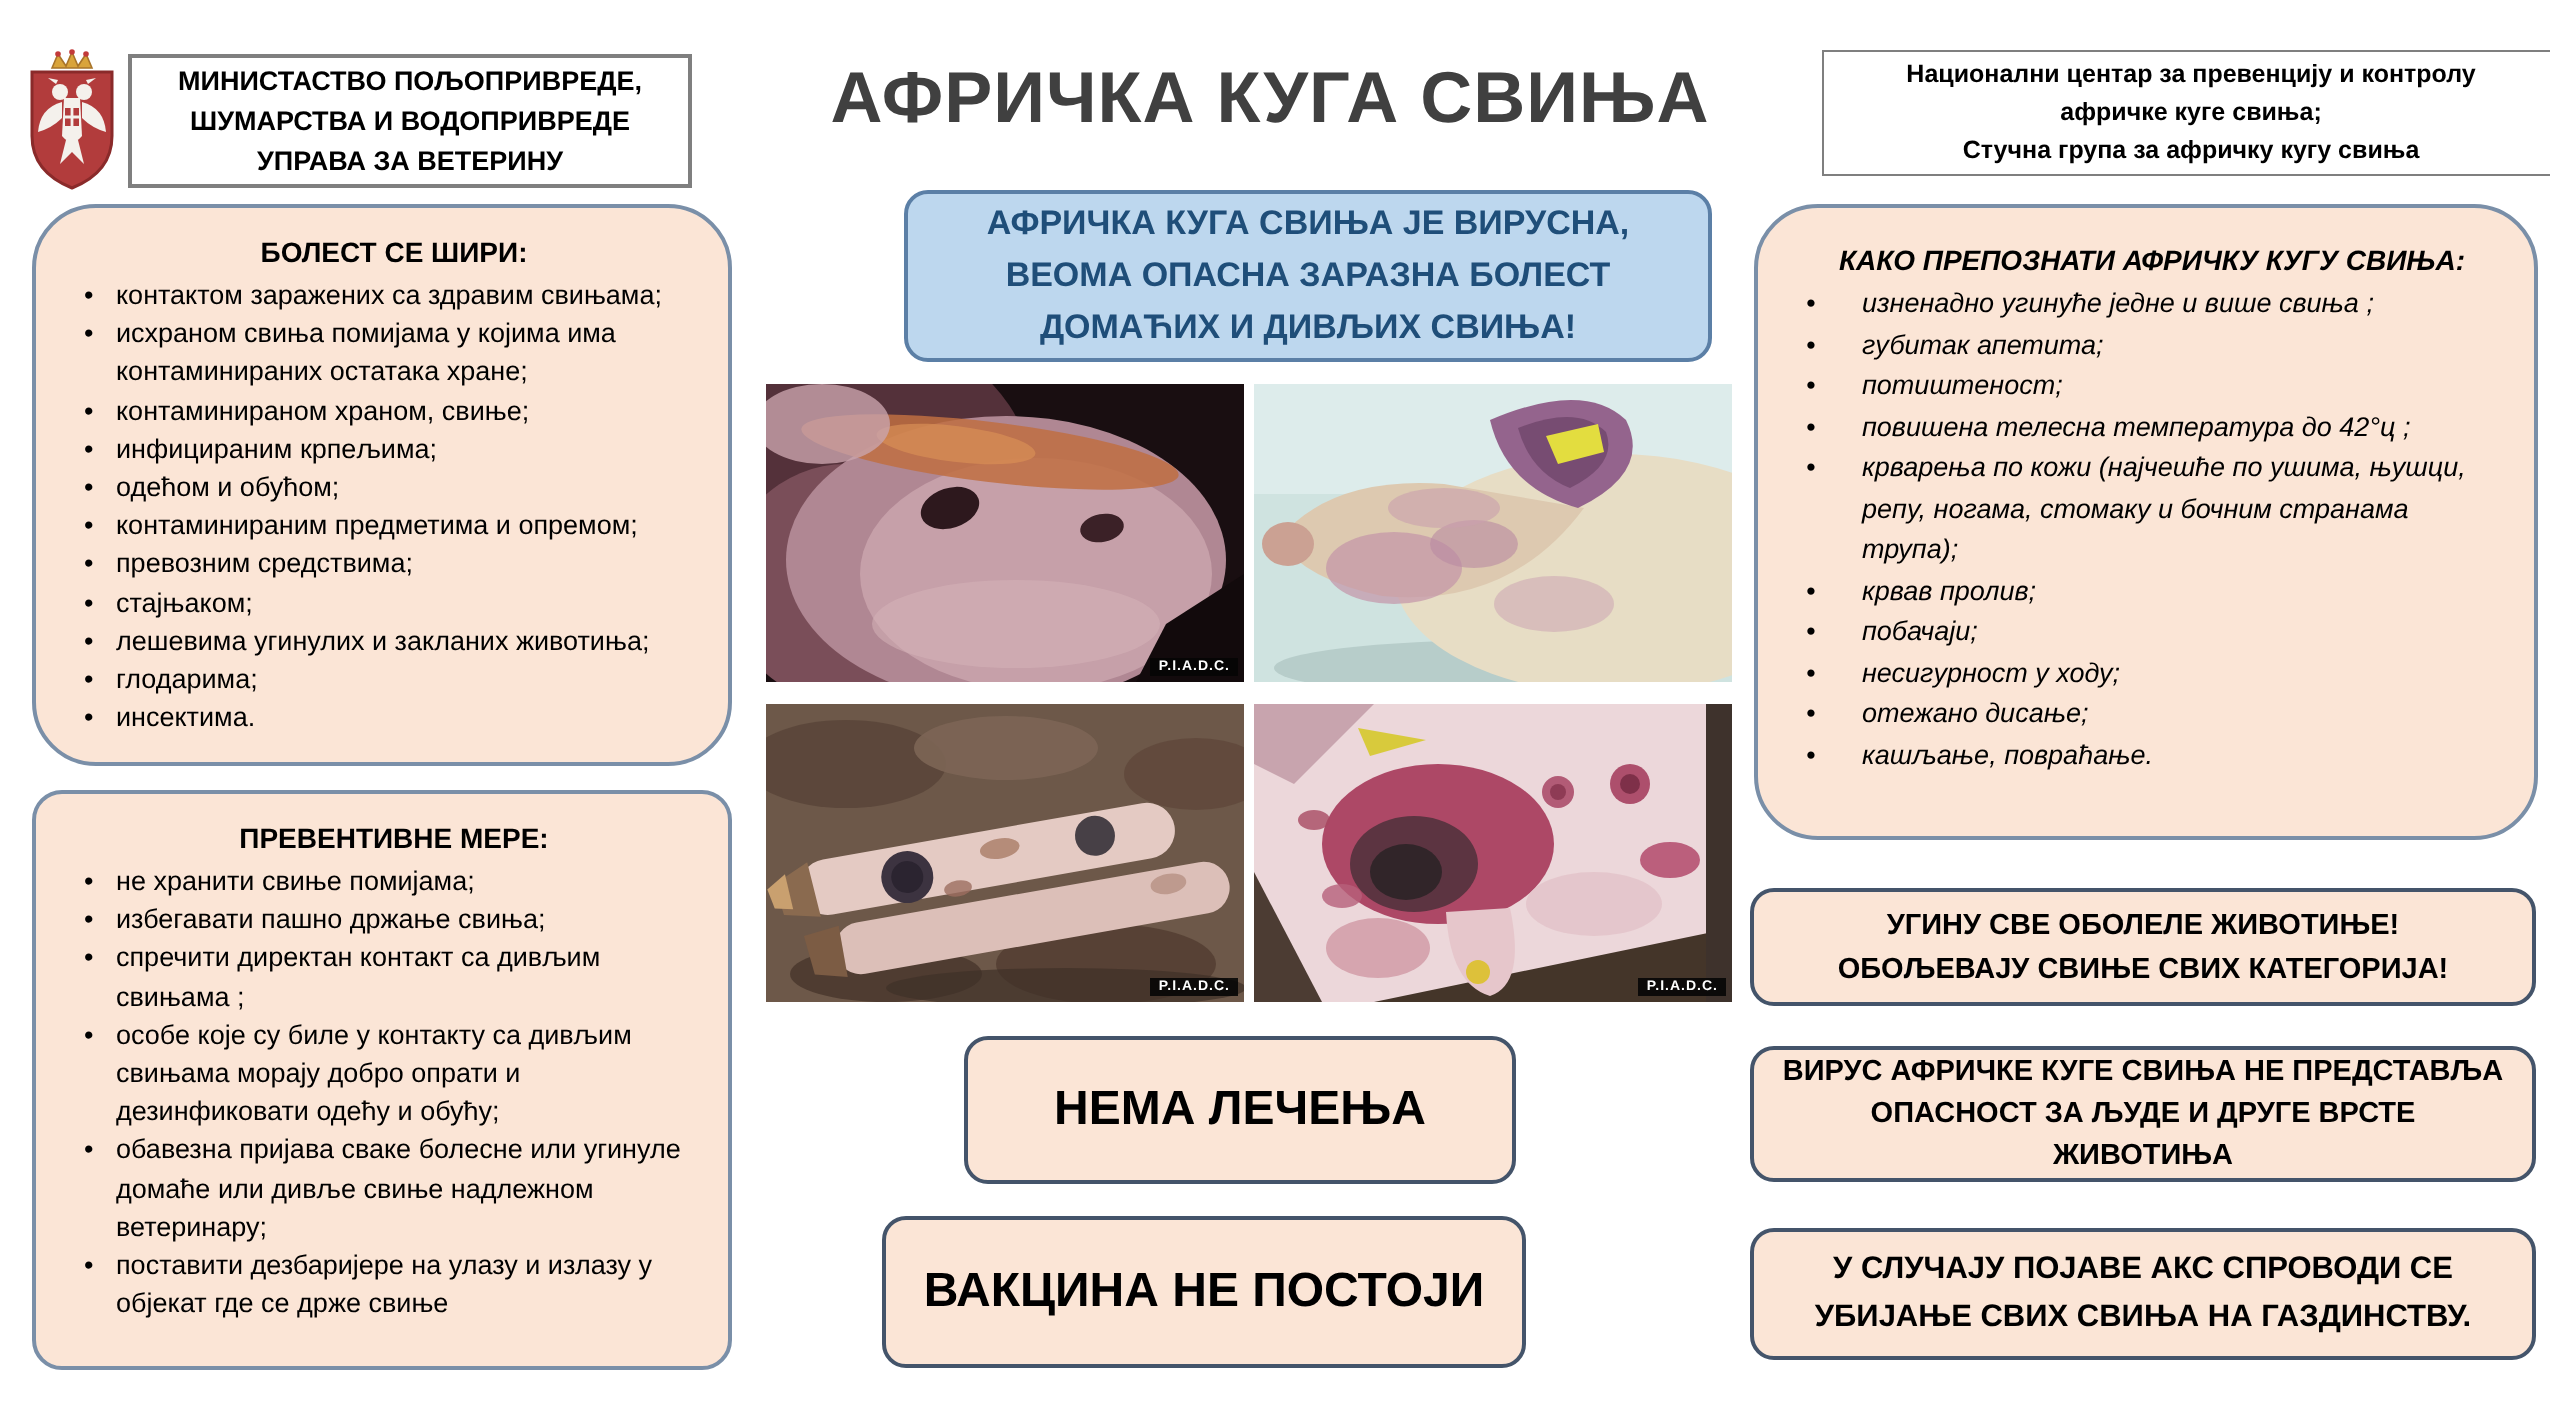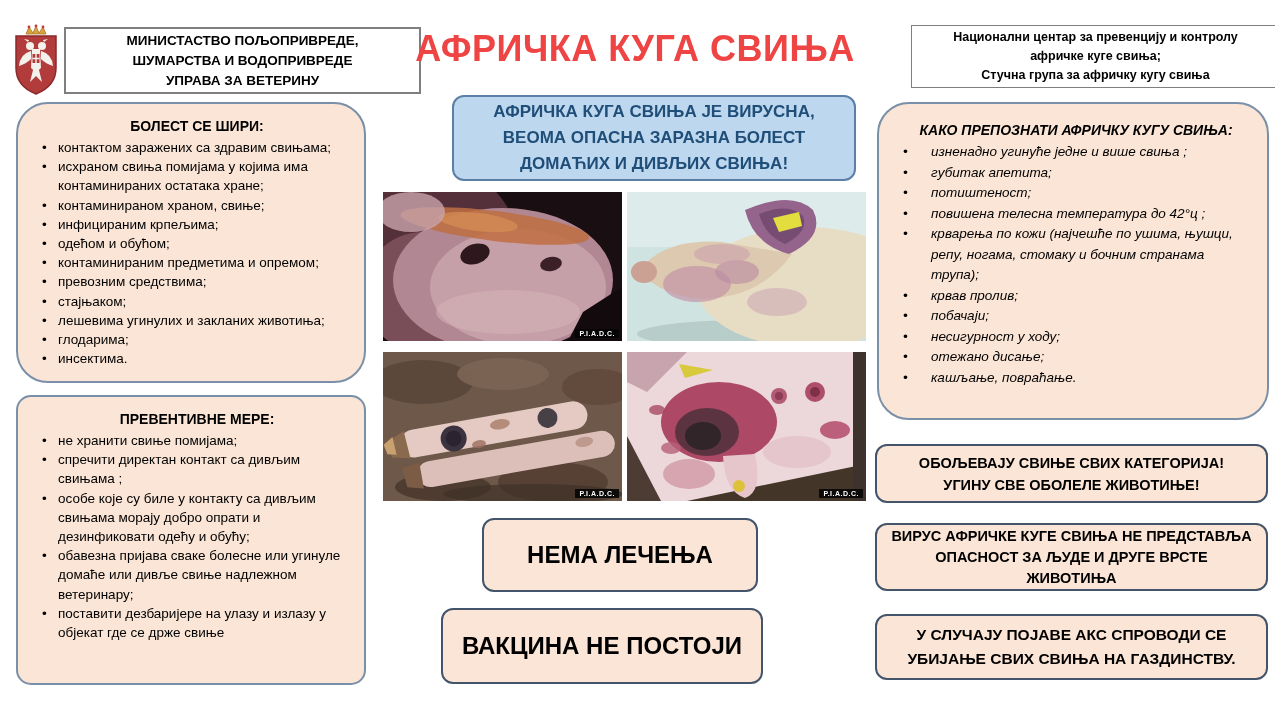--- a/index.html
+++ b/index.html
@@ -3,23 +3,23 @@
 <meta charset="utf-8">
 <style>
   * { margin:0; padding:0; box-sizing:border-box; }
   html,body { background:#ffffff; }
   body { font-family:"Liberation Sans", sans-serif; color:#000; }
   .poster { position:relative; width:1275px; height:709px; background:#fff; overflow:hidden; }
 
   
   .coat { position:absolute; left:10px; top:24px; width:52px; height:72px; }
   .hdr-box { position:absolute; background:#fff; border:2px solid #7f7f7f; display:flex; flex-direction:column; justify-content:center; text-align:center; }
-  .hdr-left { left:64px; top:27px; width:357px; height:67px; font-size:13.5px; font-weight:bold; line-height:20px; }
+  .hdr-left { left:64px; top:27px; width:282px; height:67px; font-size:13.5px; font-weight:bold; line-height:20px; }
   .hdr-right { left:911px; top:25px; width:369px; height:63px; font-size:12.5px; font-weight:bold; line-height:19px; border-width:1.5px; }
-  .title { position:absolute; left:363px; top:22px; width:544px; height:54px; font-size:36px; font-weight:800; text-align:center; letter-spacing:0.5px; color:#ef4444; display:flex; align-items:center; justify-content:center; }
+  .title { position:absolute; left:363px; top:22px; width:544px; height:54px; font-size:36px; font-weight:800; text-align:center; letter-spacing:0.5px; color:#404040; display:flex; align-items:center; justify-content:center; }
 
   
   .panel { position:absolute; background:#FBE5D6; border:2px solid #7A8FA8; border-radius:32px; }
   .panel-left1 { left:16px; top:102px; width:350px; height:281px; padding:12px 10px 8px 20px; }
   .panel-left2 { left:16px; top:395px; width:350px; height:290px; padding:12px 10px 8px 20px;border-radius:15px; }
   .panel-right { left:877px; top:102px; width:392px; height:318px; padding:16px 12px 8px 16px;font-style:italic; }
   .panel h3 { font-size:14px; font-weight:bold; margin:2px 0 4px 2px;text-align:center; }
   .panel ul { list-style:none; font-size:13.5px; line-height:19.2px; }
   .panel-right ul { line-height:20.5px; }
   .panel li { position:relative; padding-left:20px; }
@@ -104,20 +104,21 @@
       <li>лешевима угинулих и закланих животиња;</li>
       <li>глодарима;</li>
       <li>инсектима.</li>
     </ul>
   </div>
 
   <div class="panel panel-left2">
     <h3>ПРЕВЕНТИВНЕ МЕРЕ:</h3>
     <ul>
       <li>не хранити свиње помијама;</li>
+      <li>избегавати пашно држање свиња;</li>
       <li>спречити директан контакт са дивљим свињама ;</li>
       <li>особе које су биле у контакту са дивљим свињама морају добро опрати и дезинфиковати одећу и обућу;</li>
       <li>обавезна пријава сваке болесне или угинуле домаће или дивље свиње надлежном ветеринару;</li>
       <li>поставити дезбаријере на улазу и излазу у објекат где се држе свиње</li>
     </ul>
   </div>
 
   <div class="bluebox">
     <div>АФРИЧКА КУГА СВИЊА ЈЕ ВИРУСНА,</div>
     <div>ВЕОМА ОПАСНА ЗАРАЗНА БОЛЕСТ</div>
@@ -230,22 +231,22 @@
       <li>крварења по кожи (најчешће по ушима, њушци, репу, ногама, стомаку и бочним странама трупа);</li>
       <li>крвав пролив;</li>
       <li>побачаји;</li>
       <li>несигурност у ходу;</li>
       <li>отежано дисање;</li>
       <li>кашљање, повраћање.</li>
     </ul>
   </div>
 
   <div class="stmt stmt-obolj">
+    <div>УГИНУ СВЕ ОБОЛЕЛЕ ЖИВОТИЊЕ!</div>
     <div>ОБОЉЕВАЈУ СВИЊЕ СВИХ КАТЕГОРИЈА!</div>
-    <div>УГИНУ СВЕ ОБОЛЕЛЕ ЖИВОТИЊЕ!</div>
   </div>
   <div class="stmt stmt-virus">
     <div>ВИРУС АФРИЧКЕ КУГЕ СВИЊА НЕ ПРЕДСТАВЉА</div>
     <div>ОПАСНОСТ ЗА ЉУДЕ И ДРУГЕ ВРСТЕ</div>
     <div>ЖИВОТИЊА</div>
   </div>
   <div class="stmt stmt-slucaj">
     <div>У СЛУЧАЈУ ПОЈАВЕ АКС СПРОВОДИ СЕ</div>
     <div>УБИЈАЊЕ СВИХ СВИЊА НА ГАЗДИНСТВУ.</div>
   </div>

